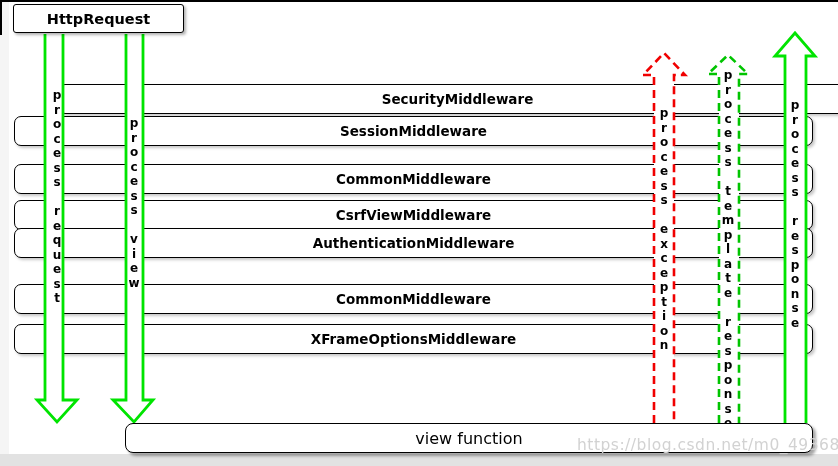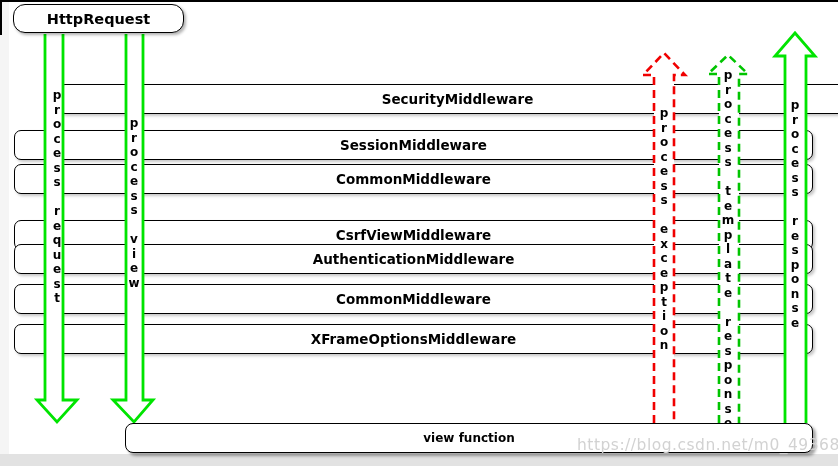--- a/index.html
+++ b/index.html
@@ -18,59 +18,59 @@
           box-shadow:2px 2px 3px rgba(0,0,0,0.22);}
   .mw-bar span{font-weight:bold;font-size:13.5px;color:#000;}
 
   #arrows{position:absolute;left:0;top:0;z-index:4;}
 
   .letter-col{position:absolute;width:16px;text-align:center;z-index:5;
               font-weight:bold;font-size:12px;line-height:14.5px;color:#000;}
   .letter-col div{height:14.5px;}
 
   .topbox{position:absolute;top:4px;height:29px;background:#ffffff;border:1.8px solid #000;
-          border-radius:12px;box-sizing:border-box;display:flex;align-items:center;
+          border-radius:3px;box-sizing:border-box;display:flex;align-items:center;
           justify-content:center;z-index:6;box-shadow:2px 2px 3px rgba(0,0,0,0.3);}
   .topbox span{font-weight:bold;font-size:14.5px;color:#000;}
   #box-request{left:13px;width:171px;}
   #box-response{left:645px;width:168px;}
 
   .viewbox{position:absolute;left:125px;top:423px;width:688px;height:30px;background:#ffffff;
            border:1.5px solid #000;border-radius:8px;box-sizing:border-box;display:flex;
            align-items:center;justify-content:center;z-index:6;
            box-shadow:3px 3px 3px rgba(0,0,0,0.35);}
-  .viewbox span{font-weight:bold;font-size:12px;color:#000;}
+  .viewbox span{font-weight:normal;font-size:16px;color:#000;}
 
   .watermark{position:absolute;left:577px;top:436px;z-index:7;font-size:15.5px;
              color:#d2d2d2;letter-spacing:0.5px;white-space:nowrap;}
 </style>
 </head>
 <body>
 
 <div class="stage">
 
   <div class="left-strip"></div>
   <div class="bottom-band"></div>
   <div class="frame-top"></div>
   <div class="frame-left"></div>
 
   <div id="mw-stack">
       <div class="mw-bar" style="top: 84px; margin-left: 44px;">
         <span>SecurityMiddleware</span>
       </div>
-      <div class="mw-bar" style="top: 130px; align-items: center;">
+      <div class="mw-bar" style="top: 116px; align-items: center;">
         <span>SessionMiddleware</span>
       </div>
       <div class="mw-bar" style="top: 164px;">
         <span>CommonMiddleware</span>
       </div>
-      <div class="mw-bar" style="top: 220px;">
+      <div class="mw-bar" style="top: 200px;">
         <span>CsrfViewMiddleware</span>
       </div>
-      <div class="mw-bar" style="top: 244px;">
+      <div class="mw-bar" style="top: 228px;">
         <span>AuthenticationMiddleware</span>
       </div>
       <div class="mw-bar" style="top: 284px;">
         <span>CommonMiddleware</span>
       </div>
       <div class="mw-bar" style="top: 324px; text-align: right;">
         <span>XFrameOptionsMiddleware</span>
       </div>
     </div>
 

